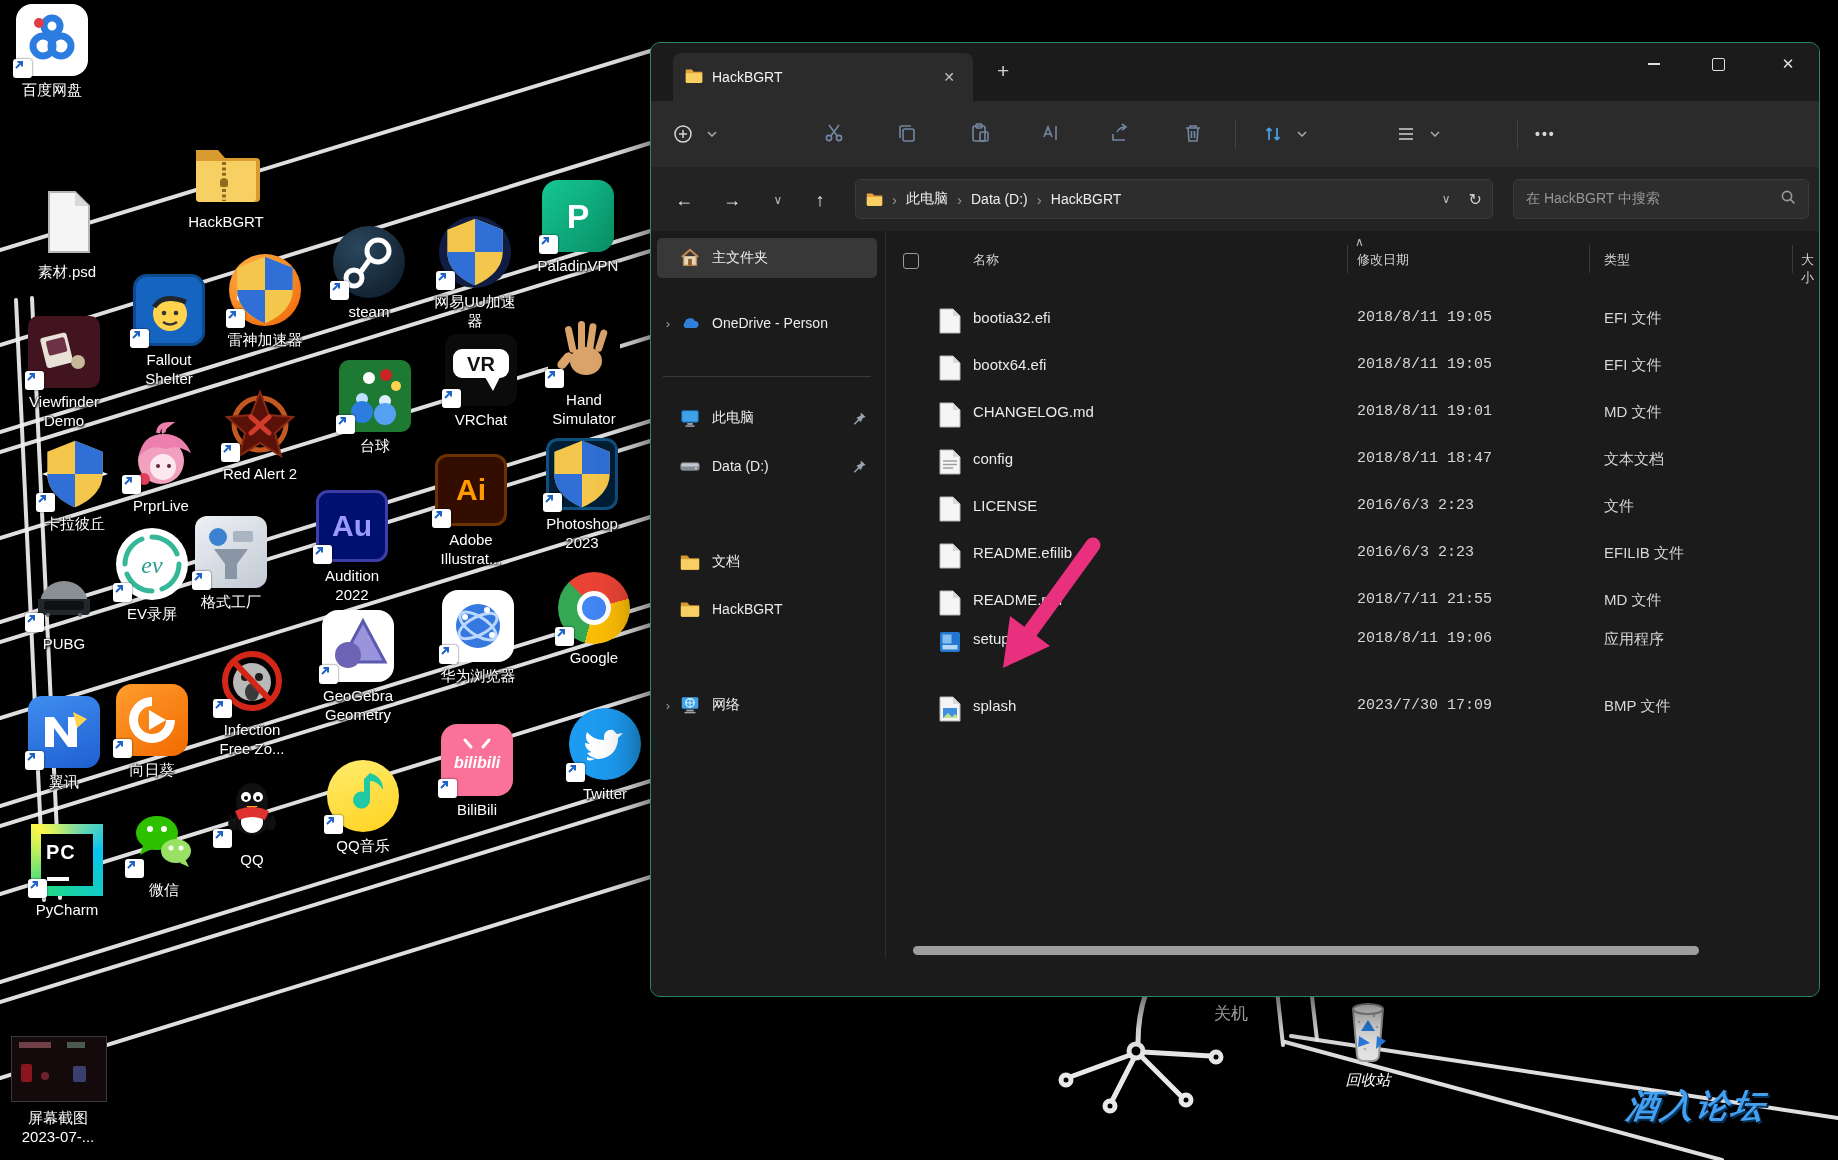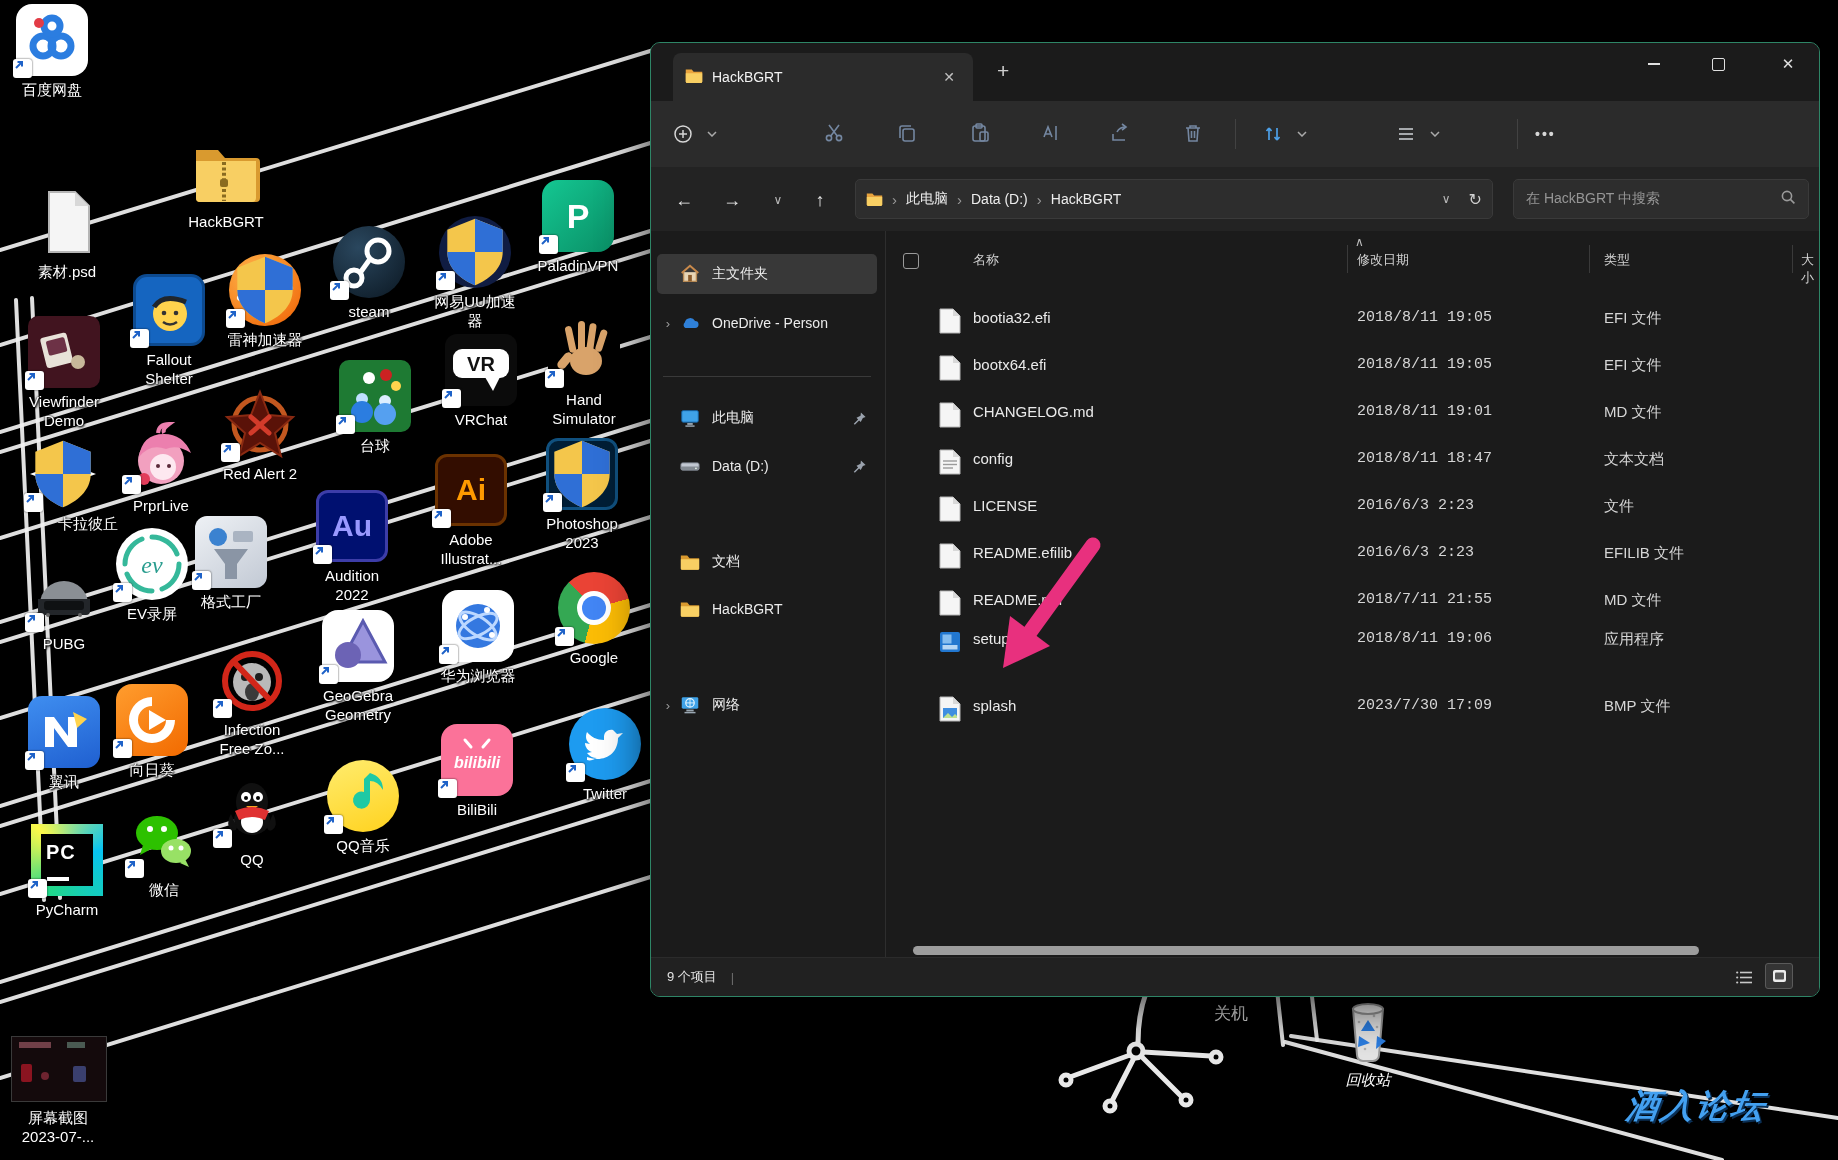--- a/index.html
+++ b/index.html
@@ -373,21 +373,21 @@
         <span class="badge">
           <svg viewBox="0 0 12 12">
             <path d="M3 9L9 3M4.5 3H9v4.5" stroke="#1e62c8" stroke-width="2" fill="none"></path>
           </svg>
         </span>
       </div>
       <div class="ilabel">
         <div>Red Alert 2</div>
       </div>
     </div>
-    <div class="icon-wrap" style="left: 8px; top: 438px; width: 110px; text-align: right;">
+    <div class="icon-wrap" style="left: 20px; top: 438px; width: 110px;">
       <div class="glyph" style="width:72px">
         <svg viewBox="0 0 72 72">
           <path d="M36 3l9 24 24 9-24 9-9 24-9-24-24-9 24-9z" fill="#fff"></path>
           <circle cx="36" cy="36" r="6" fill="#14161c"></circle>
         </svg>
         <svg class="shield" viewBox="0 0 24 26">
           <path d="M12 1l10 4v8c0 6-5 10-10 12C7 23 2 19 2 13V5z" fill="#f4c64b"></path>
           <path d="M12 1l10 4v8H12zM2 13c0 6 5 10 10 12V13z" fill="#2f6fd6"></path>
         </svg>
         <span class="badge">
@@ -895,21 +895,21 @@
         <svg width="16" height="16" viewBox="0 0 16 16">
             <circle cx="7" cy="7" r="4.6" fill="none" stroke="#9a9a9a" stroke-width="1.6"></circle>
             <line x1="10.4" y1="10.4" x2="14.4" y2="14.4" stroke="#9a9a9a" stroke-width="1.6"></line>
           </svg>
       </span>
     </div>
   </div>
 
   <div id="content">
     <div id="sidebar">
-        <div class="sb-item sel" style="top:23px">
+        <div class="sb-item sel" style="top:7px">
           <span class="sb-ico"><svg viewBox="0 0 24 24">
               <path d="M3 11l9-8 9 8" fill="none" stroke="#c98a4b" stroke-width="2.2"></path>
               <path d="M5 10v10h14V10" fill="#e8d5b5" stroke="#b78a55" stroke-width="1.5"></path>
               <rect x="10" y="13" width="4" height="7" fill="#8a5a2a"></rect>
             </svg></span>
           <span class="sb-label">主文件夹</span>
         </div>
         <div class="sb-item" style="top:72px">
           <span class="sb-exp">›</span>
           <span class="sb-ico noind"><svg viewBox="0 0 24 24">
@@ -1064,43 +1064,19 @@
                 <rect x="4" y="12" width="14" height="10" fill="#3f8ee0"></rect>
                 <path d="M4 22l5-5 4 4 3-3 2 2v2z" fill="#bfe08f"></path>
               </svg></span>
       <span class="fname">splash</span>
       <span class="fdate">2023/7/30 17:09</span>
       <span class="ftype">BMP 文件</span>
     </div>
         </div>
     </div>
     <div id="hscroll-thumb"></div>
-    <div id="statusbar">
-      <span class="cnt">9 个项目</span>
-      <span class="sdiv">|</span>
-      <span class="vbtn" id="vbtn-details">
-        <svg width="17" height="15" viewBox="0 0 17 15">
-            <g stroke="#c8c8c8" stroke-width="1.6">
-              <line x1="4" y1="2.5" x2="16" y2="2.5"></line>
-              <line x1="4" y1="7.5" x2="16" y2="7.5"></line>
-              <line x1="4" y1="12.5" x2="16" y2="12.5"></line>
-            </g>
-            <g fill="#c8c8c8">
-              <circle cx="1.2" cy="2.5" r="1.1"></circle>
-              <circle cx="1.2" cy="7.5" r="1.1"></circle>
-              <circle cx="1.2" cy="12.5" r="1.1"></circle>
-            </g>
-          </svg>
-      </span>
-      <span class="vbtn" id="vbtn-large">
-        <svg width="15" height="14" viewBox="0 0 15 14">
-            <rect x="1" y="1" width="13" height="12" rx="2" fill="#ececec"></rect>
-            <rect x="3" y="3.5" width="9" height="7" rx="1" fill="#555"></rect>
-          </svg>
-      </span>
-    </div>
   </div>
 </div>
 
 <svg id="arrow-overlay" width="1838" height="1160">
   <line x1="1093" y1="545" x2="1030" y2="632" stroke="#e8307e" stroke-width="15" stroke-linecap="round"></line>
   <polygon points="1003,668 1010,616 1050,646" fill="#e8307e"></polygon>
 </svg>
 
 </body></html>

